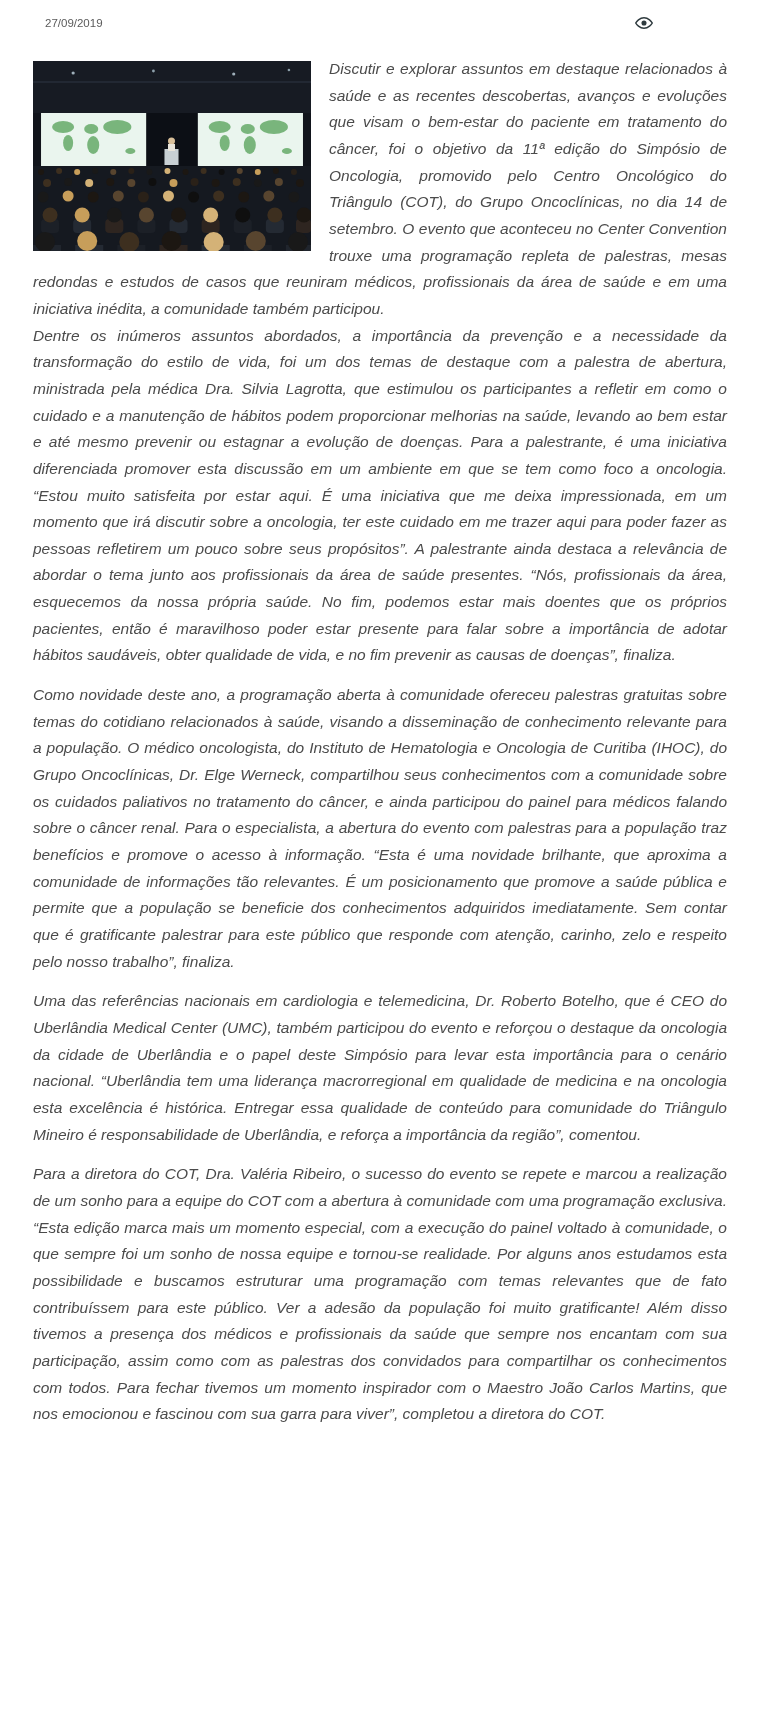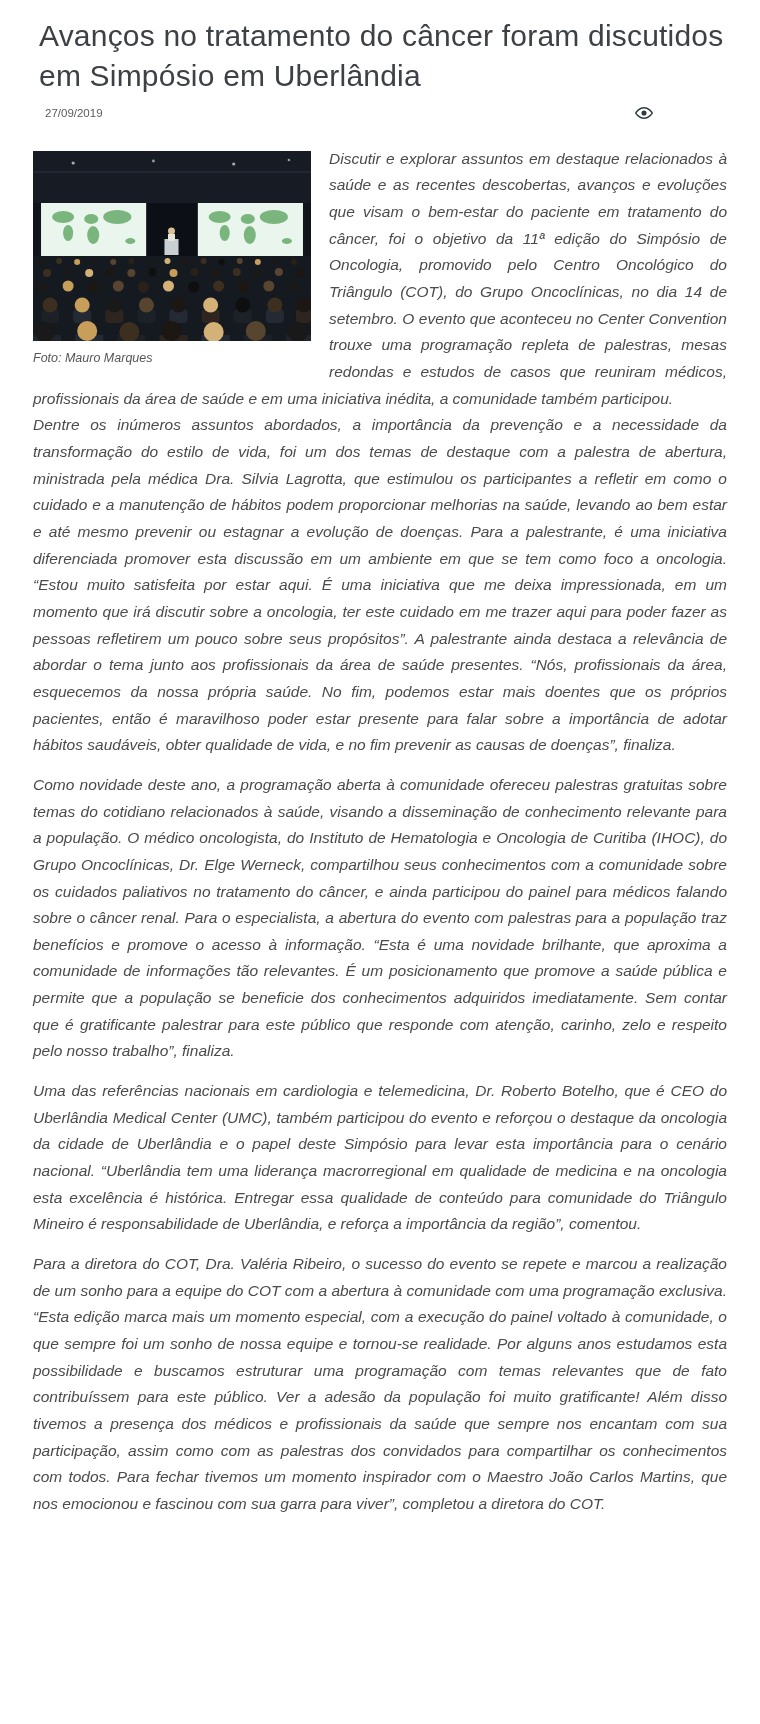--- a/index.html
+++ b/index.html
@@ -15,21 +15,20 @@
   figcaption{font-style:italic;font-size:12.5px;color:#555;margin-top:7px;text-align:left;}
   .article-body p{margin:0;font-style:italic;}
   .article-body p.gap{margin-top:13px;}
   .clear{clear:both;}
 </style>
 </head>
 <body>
 
 <div class="container">
 
-  <h1 class="title">Avanços no tratamento do câncer foram discutidos em Simpósio em Uberlândia</h1>
 
   <div class="meta-row">
     <span class="date">27/09/2019</span>
     <span class="eye" title="">
       <svg viewBox="0 0 24 18" width="18" height="14">
         <path d="M12 2 C6 2 2 7 1 9 C2 11 6 16 12 16 C18 16 22 11 23 9 C22 7 18 2 12 2 Z" fill="none" stroke="#2f3b3f" stroke-width="2"></path>
         <circle cx="12" cy="9" r="3.4" fill="#2f3b3f"></circle>
       </svg>
     </span>
   </div>
@@ -145,21 +144,20 @@
           <rect x="126" y="184" width="28" height="6" fill="#2e2520"></rect>
             <circle cx="138" cy="180" r="10" fill="#1c1712"></circle>
           <rect x="168" y="184" width="28" height="6" fill="#242a33"></rect>
             <circle cx="180" cy="181" r="10" fill="#d4b277"></circle>
           <rect x="210" y="184" width="28" height="6" fill="#1c2027"></rect>
             <circle cx="222" cy="180" r="10" fill="#58452f"></circle>
           <rect x="252" y="184" width="25" height="6" fill="#20252d"></rect>
             <circle cx="264" cy="181" r="10" fill="#191919"></circle>
         </g>
       </svg>
-      <figcaption>Foto: Mauro Marques</figcaption>
     </figure>
 
     <p>Discutir e explorar assuntos em destaque relacionados à saúde e as recentes descobertas, avanços e evoluções que visam o bem-estar do paciente em tratamento do câncer, foi o objetivo da 11ª edição do Simpósio de Oncologia, promovido pelo Centro Oncológico do Triângulo (COT), do Grupo Oncoclínicas, no dia 14 de setembro. O evento que aconteceu no Center Convention trouxe uma programação repleta de palestras, mesas redondas e estudos de casos que reuniram médicos, profissionais da área de saúde e em uma iniciativa inédita, a comunidade também participou.</p>
     <p>Dentre os inúmeros assuntos abordados, a importância da prevenção e a necessidade da transformação do estilo de vida, foi um dos temas de destaque com a palestra de abertura, ministrada pela médica Dra. Silvia Lagrotta, que estimulou os participantes a refletir em como o cuidado e a manutenção de hábitos podem proporcionar melhorias na saúde, levando ao bem estar e até mesmo prevenir ou estagnar a evolução de doenças. Para a palestrante, é uma iniciativa diferenciada promover esta discussão em um ambiente em que se tem como foco a oncologia. “Estou muito satisfeita por estar aqui. É uma iniciativa que me deixa impressionada, em um momento que irá discutir sobre a oncologia, ter este cuidado em me trazer aqui para poder fazer as pessoas refletirem um pouco sobre seus propósitos”. A palestrante ainda destaca a relevância de abordar o tema junto aos profissionais da área de saúde presentes. “Nós, profissionais da área, esquecemos da nossa própria saúde. No fim, podemos estar mais doentes que os próprios pacientes, então é maravilhoso poder estar presente para falar sobre a importância de adotar hábitos saudáveis, obter qualidade de vida, e no fim prevenir as causas de doenças”, finaliza.</p>
     <p class="gap">Como novidade deste ano, a programação aberta à comunidade ofereceu palestras gratuitas sobre temas do cotidiano relacionados à saúde, visando a disseminação de conhecimento relevante para a população. O médico oncologista, do Instituto de Hematologia e Oncologia de Curitiba (IHOC), do Grupo Oncoclínicas, Dr. Elge Werneck, compartilhou seus conhecimentos com a comunidade sobre os cuidados paliativos no tratamento do câncer, e ainda participou do painel para médicos falando sobre o câncer renal. Para o especialista, a abertura do evento com palestras para a população traz benefícios e promove o acesso à informação. “Esta é uma novidade brilhante, que aproxima a comunidade de informações tão relevantes. É um posicionamento que promove a saúde pública e permite que a população se beneficie dos conhecimentos adquiridos imediatamente. Sem contar que é gratificante palestrar para este público que responde com atenção, carinho, zelo e respeito pelo nosso trabalho”, finaliza.</p>
     <p class="gap">Uma das referências nacionais em cardiologia e telemedicina, Dr. Roberto Botelho, que é CEO do Uberlândia Medical Center (UMC), também participou do evento e reforçou o destaque da oncologia da cidade de Uberlândia e o papel deste Simpósio para levar esta importância para o cenário nacional. “Uberlândia tem uma liderança macrorregional em qualidade de medicina e na oncologia esta excelência é histórica. Entregar essa qualidade de conteúdo para comunidade do Triângulo Mineiro é responsabilidade de Uberlândia, e reforça a importância da região”, comentou.</p>
     <p class="gap">Para a diretora do COT, Dra. Valéria Ribeiro, o sucesso do evento se repete e marcou a realização de um sonho para a equipe do COT com a abertura à comunidade com uma programação exclusiva. “Esta edição marca mais um momento especial, com a execução do painel voltado à comunidade, o que sempre foi um sonho de nossa equipe e tornou-se realidade. Por alguns anos estudamos esta possibilidade e buscamos estruturar uma programação com temas relevantes que de fato contribuíssem para este público. Ver a adesão da população foi muito gratificante! Além disso tivemos a presença dos médicos e profissionais da saúde que sempre nos encantam com sua participação, assim como com as palestras dos convidados para compartilhar os conhecimentos com todos. Para fechar tivemos um momento inspirador com o Maestro João Carlos Martins, que nos emocionou e fascinou com sua garra para viver”, completou a diretora do COT.</p>
     <div class="clear"></div>
 
   </div>

